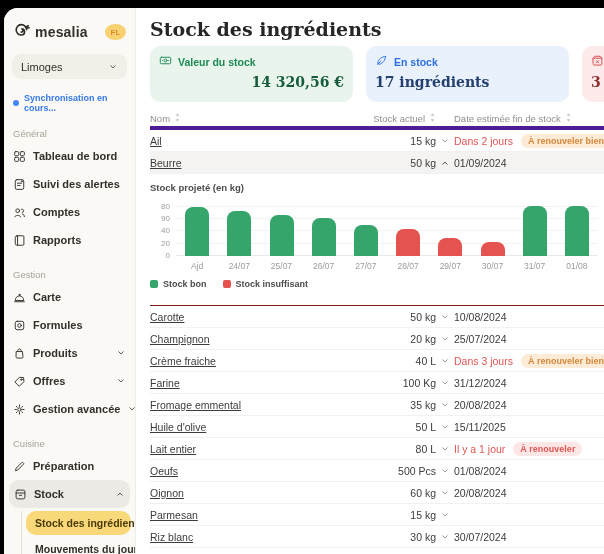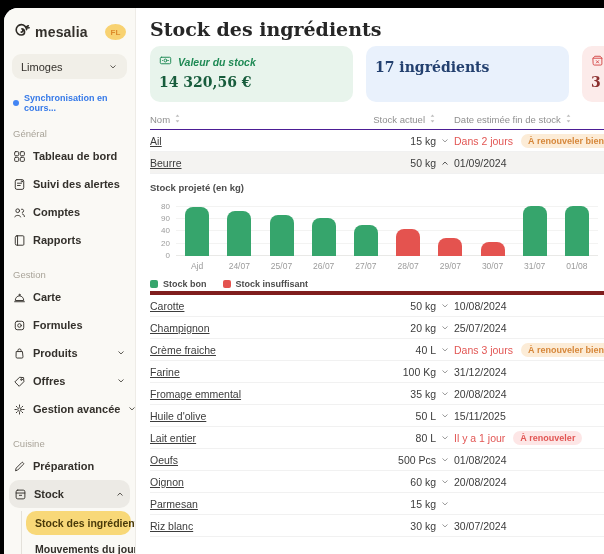--- a/index.html
+++ b/index.html
@@ -31,51 +31,51 @@
     font-weight:600; color:#33302b; border-radius:10px; margin:2px 0; cursor:pointer; white-space:nowrap; }
   .child.active { background:#f8d878; color:#4a3a0a; }
 
   
   .main { flex:1; min-width:0; background:#fff; padding:10px 0 0 14px; overflow:hidden; }
   h1 { font-family:"DejaVu Serif", serif; font-size:19px; font-weight:700; color:#262626; line-height:22px; }
   .cards { display:flex; gap:13px; margin-top:6px; }
   .card { flex:none; width:203px; height:56px; border-radius:10px; padding:8px 9px; }
   .card-head { display:flex; align-items:center; gap:6px; font-size:10.5px; font-weight:700; }
   .card-value { font-family:"DejaVu Serif", serif; font-weight:700; font-size:14px; margin-top:5px; white-space:nowrap; }
-  .card.green { background:#e8f4ec; } .card.green .card-head { color:#1f8a55;font-style:italic; } .card.green .card-value { color:#175c3c; }
+  .card.green { background:#e8f4ec; } .card.green .card-head { color:#1f8a55; } .card.green .card-value { color:#175c3c;text-align:right; }
   .card.blue  { background:#e9f1fc; } .card.blue .card-head  { color:#2e6fe0; } .card.blue .card-value  { color:#23406f; }
   .card.red   { background:#fcebea; } .card.red .card-head   { color:#d64c4c; } .card.red .card-value   { color:#8c2f2f; }
 
   .table { margin-top:8px; }
   .thead, .row { display:grid; grid-template-columns:1fr 96px 18px 150px; align-items:center; }
-  .thead { height:20px; border-bottom:1px solid #4c1d95; font-size:9.5px; color:#8f8f8f; }
+  .thead { height:20px; border-bottom:4px solid #4c1d95; font-size:9.5px; color:#8f8f8f; }
   .hcell { display:flex; align-items:center; gap:4px; }
   .hcell.right { justify-content:flex-end; }
   .row { height:22px; border-bottom:1px solid #f1f1f1; font-size:10.5px; color:#3c3c3c; }
   .row.expanded-row { background:#f4f3f1; }
   .row .name { text-decoration:underline; cursor:pointer; }
   .row .stock { text-align:right; }
   .row .chevslot { display:flex; justify-content:center; cursor:pointer; }
   .date-cell { display:flex; align-items:center; gap:8px; white-space:nowrap; }
   .reddate { color:#e25654; }
   .badge { font-size:9px; font-weight:600; padding:2px 7px; border-radius:8px; white-space:nowrap; }
   .badge.warning { background:#fcecd7; color:#d6873a; }
   .badge.danger  { background:#fde6e6; color:#e25654; }
 
   
-  .chart-block { border-bottom:4px solid #7f1d1d; padding:8px 4px 2px 0; }
+  .chart-block { border-bottom:1px solid #7f1d1d; padding:8px 4px 16px 0; }
   .chart-title { font-size:9.5px; font-weight:700; color:#4c4c4c; }
   .chart-plot { position:relative; height:54px; margin-top:9px; }
   .gridline { position:absolute; left:26px; right:2px; height:1px; background:#f3f3f2; }
   .gridline.zero { background:#e9e9e7; }
   .ylabel { position:absolute; left:0; width:20px; text-align:right; font-size:8px; color:#9c9c9c; }
   .bars { position:absolute; left:26px; right:2px; top:0; bottom:0; display:flex; }
   .slot { flex:1; display:flex; align-items:flex-end; justify-content:center; }
   .bar { width:24px; border-radius:8px 8px 0 0; }
-  .xlabels { display:flex; margin:5px 2px 0 26px; }
+  .xlabels { display:flex; margin:5px 2px 0 26px;justify-content:flex-end; }
   .xlabel { flex:1; text-align:center; font-size:8.5px; color:#9b9b9b; }
   .legend { display:flex; align-items:center; gap:16px; margin-top:8px; font-size:9px; font-weight:600; color:#4c4c4c; }
   .legend-item { display:flex; align-items:center; gap:5px; }
   .swatch { width:8px; height:8px; border-radius:2px; }
 </style>
 </head>
 <body>
 
 <div class="app">
 
@@ -250,20 +250,27 @@
             <span class="icn"><svg width="13" height="13" viewBox="0 0 16 16" fill="none" stroke="#1f8a55" stroke-width="1.2" stroke-linecap="round">
                 <rect x="1.6" y="4" width="12.8" height="8" rx="1.4"></rect>
                 <circle cx="8" cy="8" r="1.8"></circle>
                 <path d="M4.2 8h.01M11.8 8h.01"></path>
               </svg></span>
             <span>Valeur du stock</span>
           </div>
           <div class="card-value">14 320,56 €</div>
         </div>
         <div class="card blue">
+          <div class="card-head">
+            <span class="icn"><svg width="13" height="13" viewBox="0 0 16 16" fill="none" stroke="#2e6fe0" stroke-width="1.2" stroke-linecap="round" stroke-linejoin="round">
+                <path d="M12.9 3.1c-4.6.4-8.3 2.6-9.7 8.1l1.6 1.6c5.5-1.4 7.7-5.1 8.1-9.7z"></path>
+                <path d="M3.2 12.8l4.2-4.2"></path>
+              </svg></span>
+            <span>En stock</span>
+          </div>
           <div class="card-value">17 ingrédients</div>
         </div>
         <div class="card red">
           <div class="card-head">
             <span class="icn"><svg width="13" height="13" viewBox="0 0 16 16" fill="none" stroke="#d64c4c" stroke-width="1.2" stroke-linecap="round" stroke-linejoin="round">
                 <path d="M2.6 5.2l2-2.4h6.8l2 2.4v7a1.4 1.4 0 0 1-1.4 1.4H4a1.4 1.4 0 0 1-1.4-1.4z"></path>
                 <path d="M2.6 5.2h10.8"></path>
                 <path d="M6.6 8.2l2.8 2.8M9.4 8.2l-2.8 2.8"></path>
               </svg></span>
           </div>

